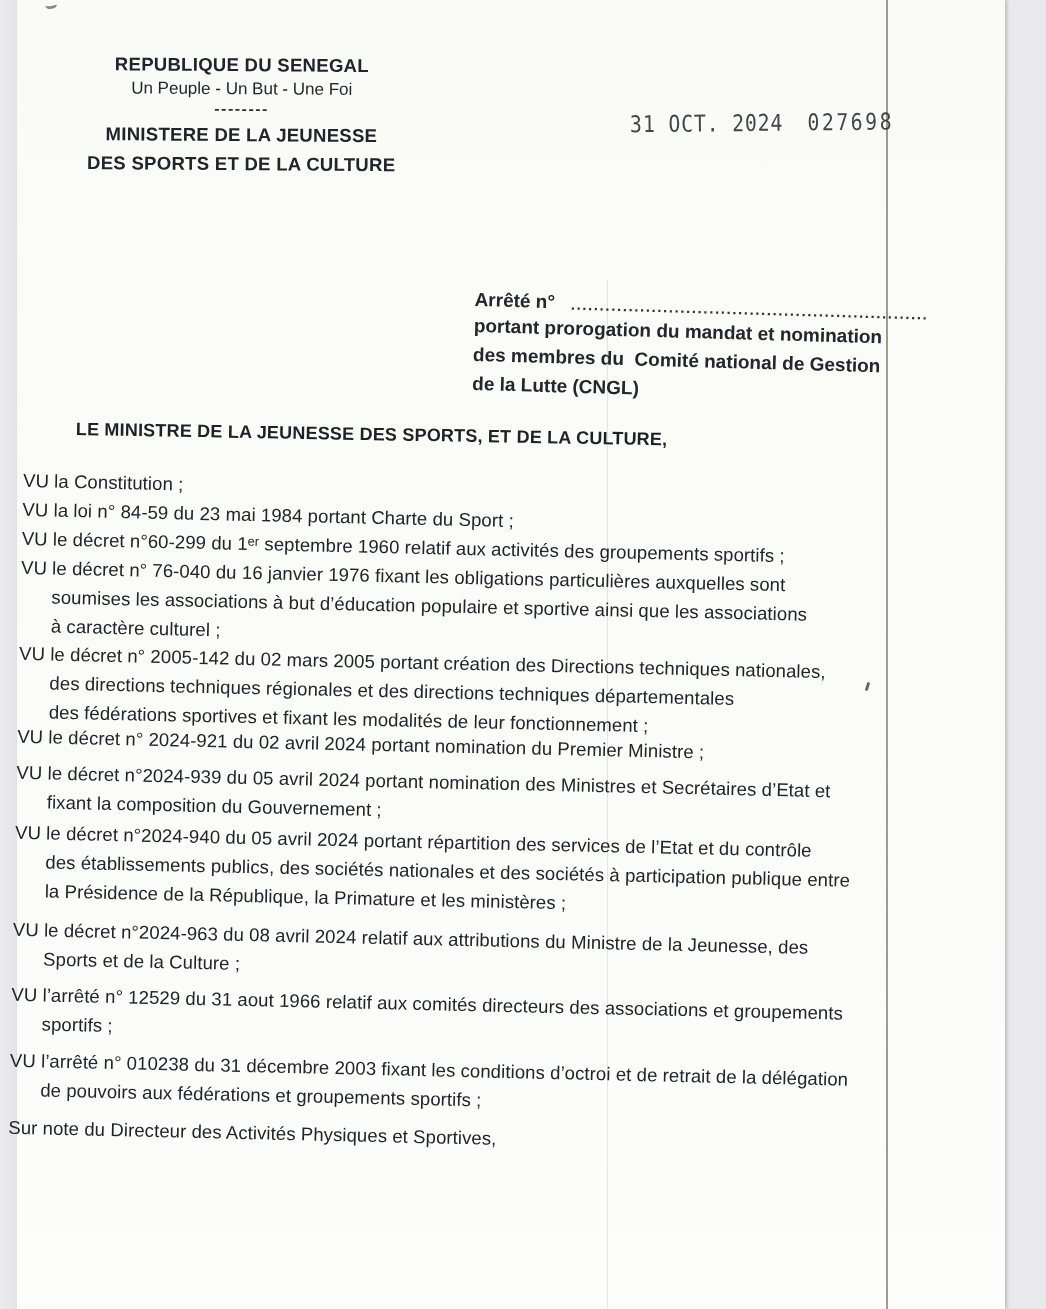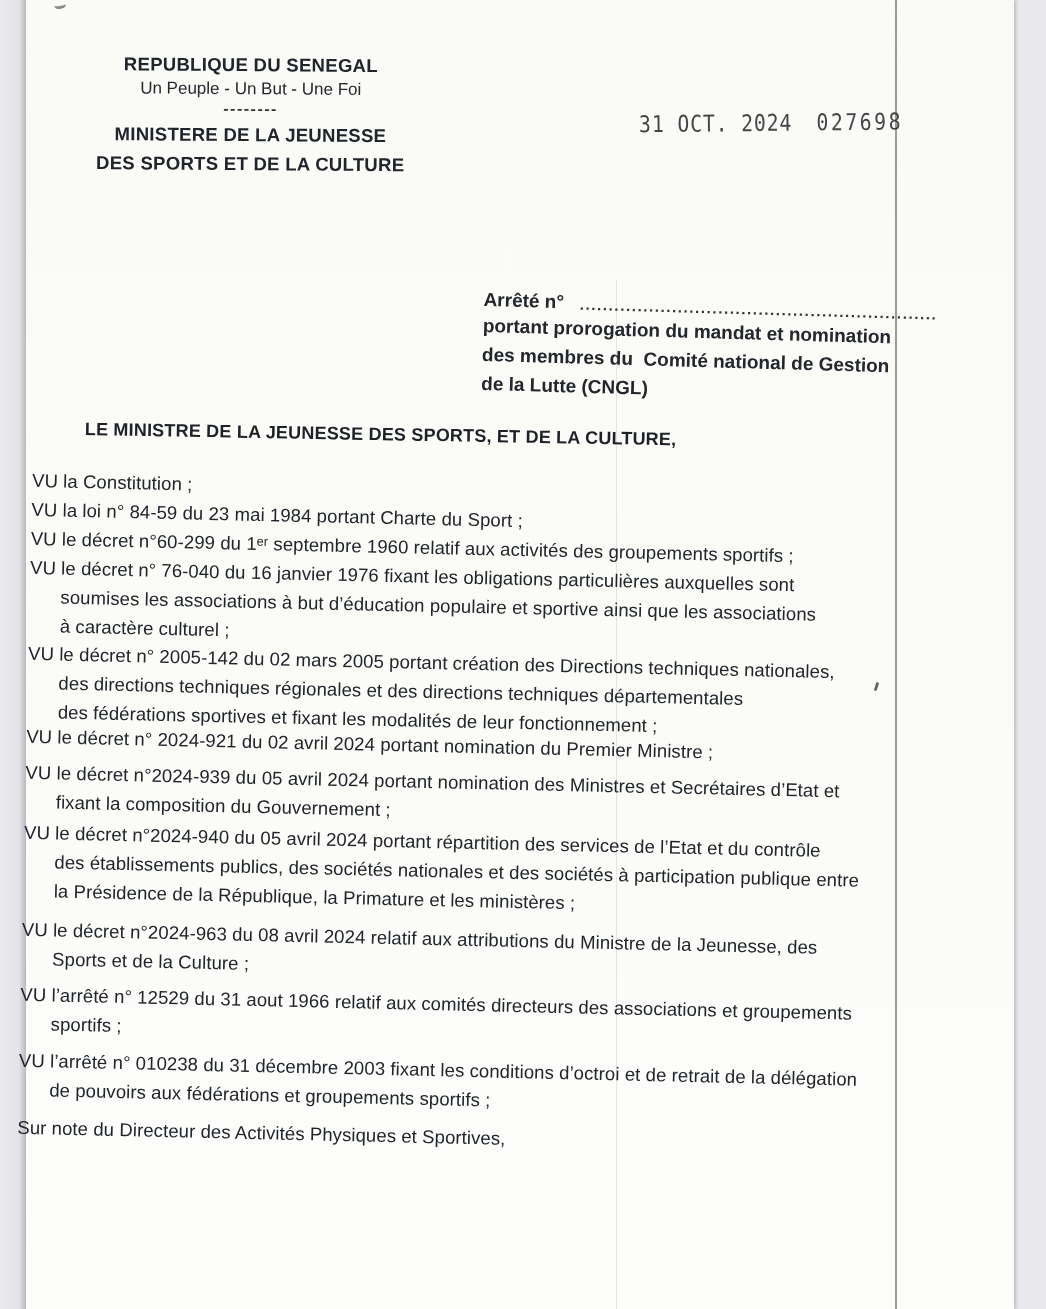--- a/index.html
+++ b/index.html
@@ -9,21 +9,21 @@
     font-family:"Liberation Sans","DejaVu Sans",sans-serif;
     color:#20242b;
   }
   
   .left-strip{
     position:absolute;left:0;top:0;width:27px;height:100%;
     background:linear-gradient(90deg,#ebebee 0%,#e4e4e8 70%,#b9b9c0 96%,#9fa0a8 100%);
   }
   
   .paper{
-    position:absolute;left:26px;top:0;width:988px;height:1309px;
+    position:absolute;left:17px;top:0;width:988px;height:1309px;
     background:linear-gradient(180deg,#fafaf7 0%,#fbfbf8 60%,#fdfdfc 100%);
     box-shadow:2px 0 3px rgba(60,60,70,.25);
   }
   
   .fold-line{
     position:absolute;left:869px;top:0;width:2px;height:1309px;
     background:#8c8272;opacity:.8;
   }
   .faint-line{
     position:absolute;left:590px;top:280px;width:1px;height:1029px;

